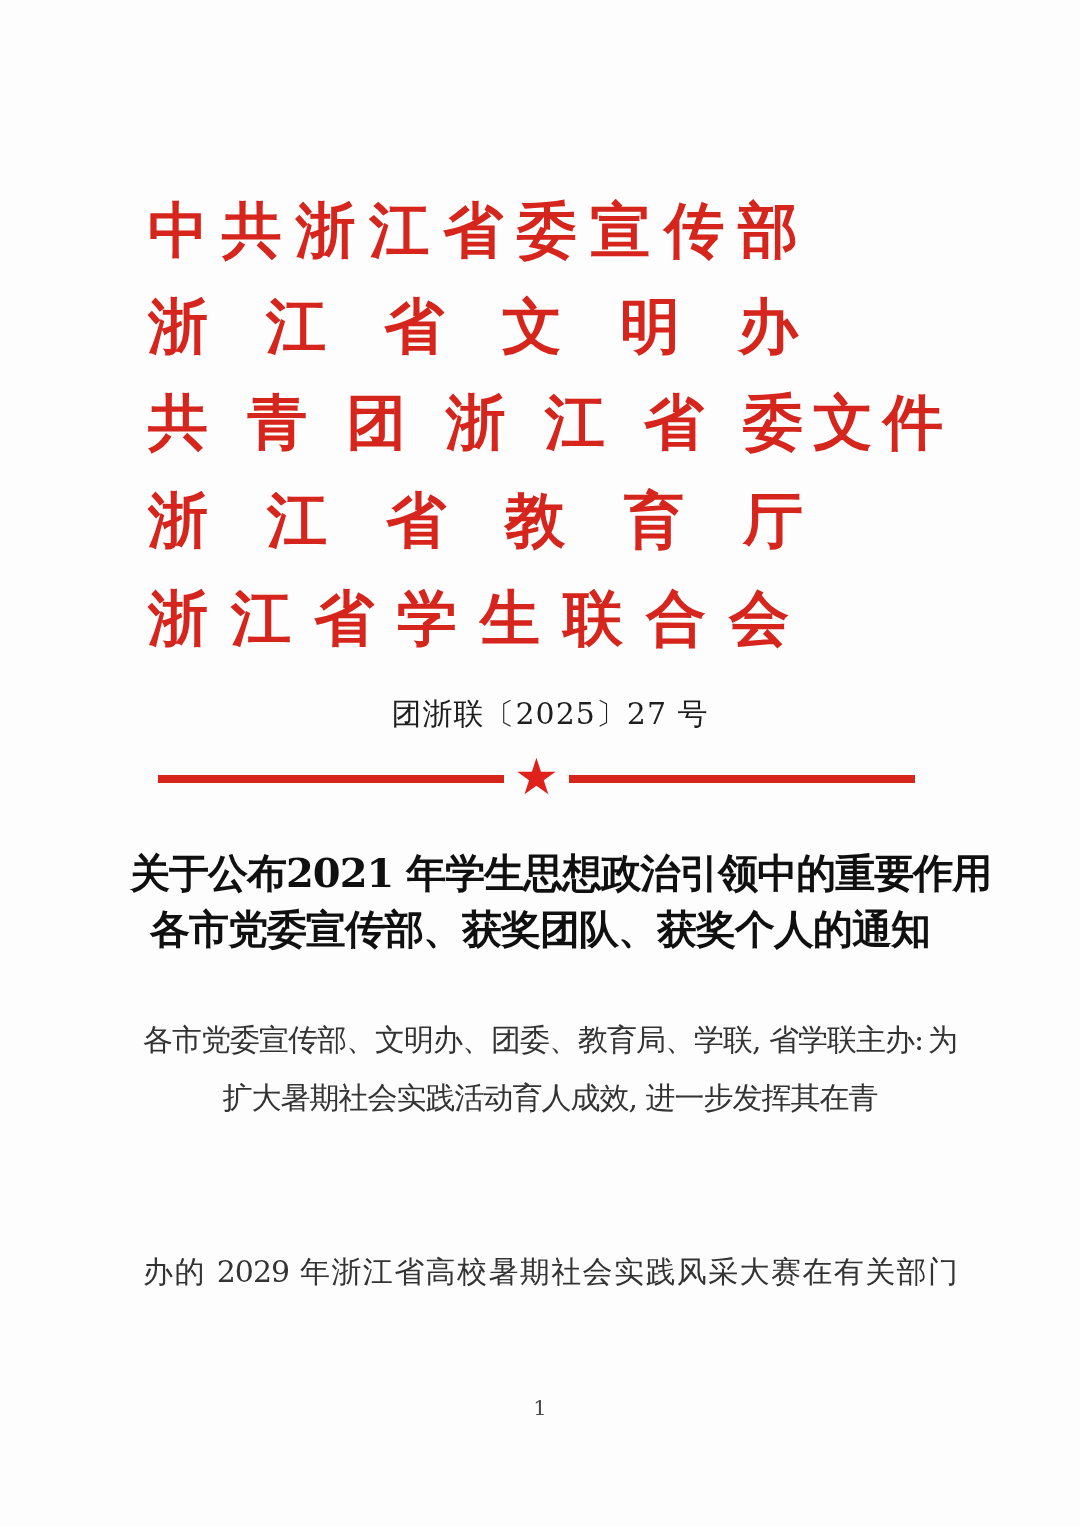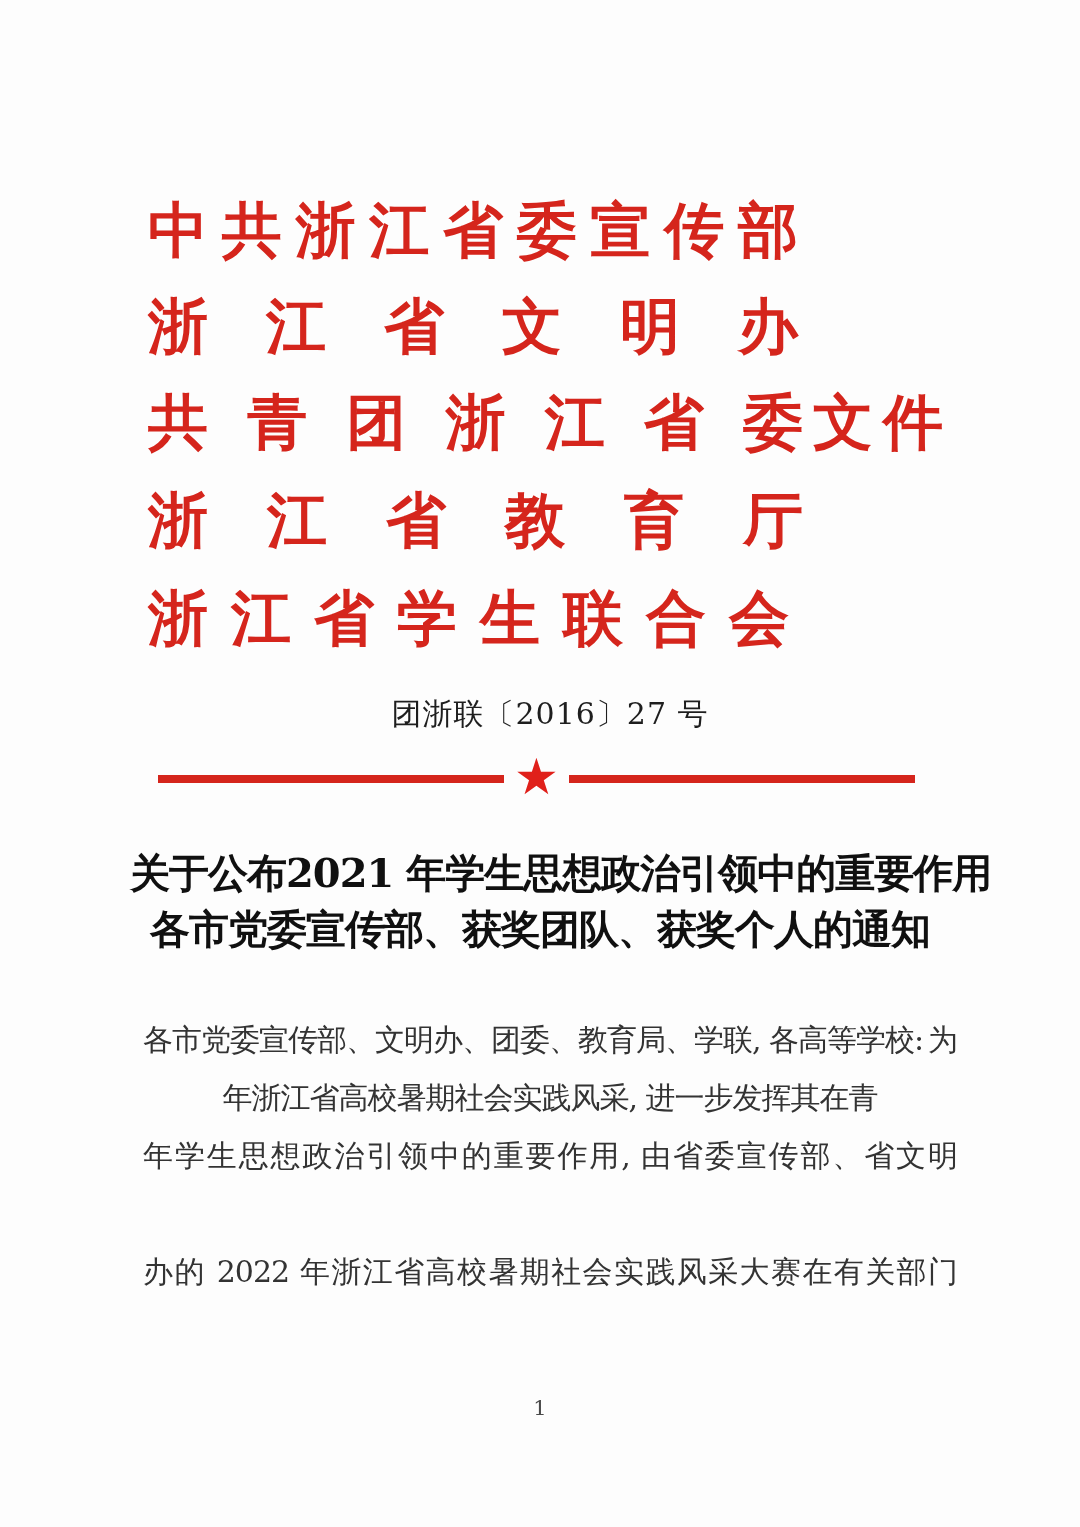--- a/index.html
+++ b/index.html
@@ -175,34 +175,33 @@
         <span>江</span>
         <span>省</span>
         <span>学</span>
         <span>生</span>
         <span>联</span>
         <span>合</span>
         <span>会</span>
       </div>
   </div>
 
-  <div class="doc-number">团浙联〔2016〕27 号</div>
+  <div class="doc-number">团浙联〔2025〕27 号</div>
 
   <div class="divider">
     <div class="bar"></div>
     <div class="star">★</div>
     <div class="bar"></div>
   </div>
 
   <div class="title" id="title-1">关于公布2021 年学生思想政治引领中的重要作用</div>
   <div class="title" id="title-2">各市党委宣传部、获奖团队、获奖个人的通知</div>
 
   <div class="body-line flex" id="body-1">
-    <span>各市党委宣传部、文明办、团委、教育局、学联, 各高等学校:</span>
+    <span>各市党委宣传部、文明办、团委、教育局、学联, 省学联主办:</span>
     <span>为</span>
   </div>
-  <div class="body-line center" id="body-2">年浙江省高校暑期社会实践风采, 进一步发挥其在青</div>
-  <div class="body-line justify" id="body-3">年学生思想政治引领中的重要作用, 由省委宣传部、省文明</div>
-  <div class="body-line justify" id="body-5">办的 2022 年浙江省高校暑期社会实践风采大赛在有关部门</div>
+  <div class="body-line center" id="body-2">扩大暑期社会实践活动育人成效, 进一步发挥其在青</div>
+  <div class="body-line justify" id="body-5">办的 2029 年浙江省高校暑期社会实践风采大赛在有关部门</div>
 
   <div class="page-number">1</div>
 
 </div>
 
 </body></html>

